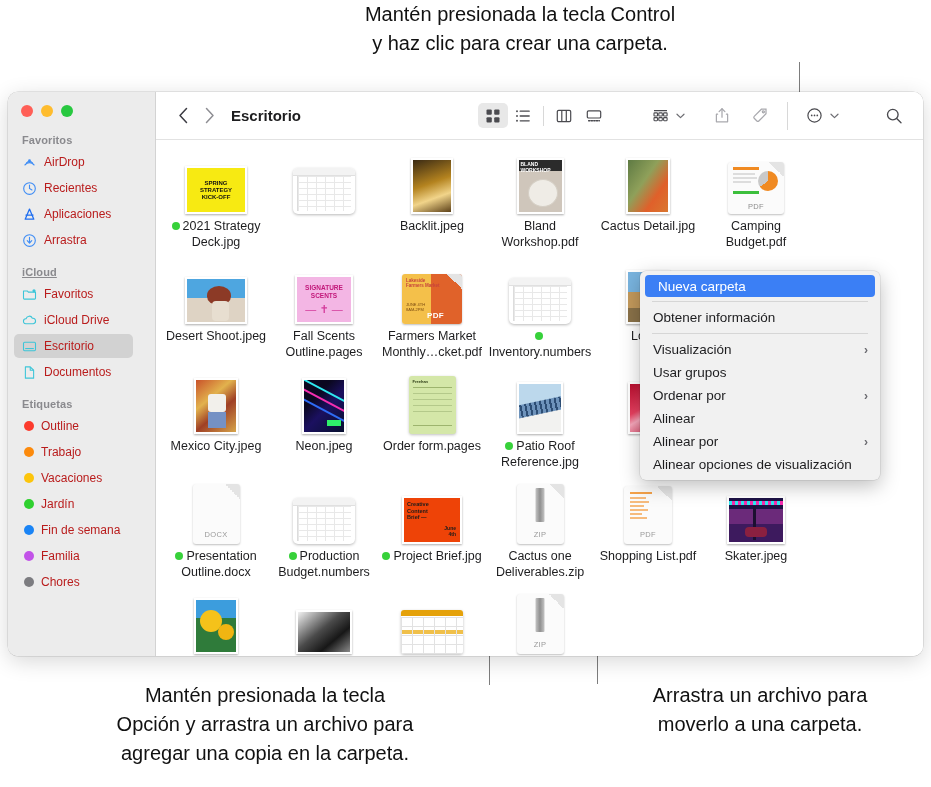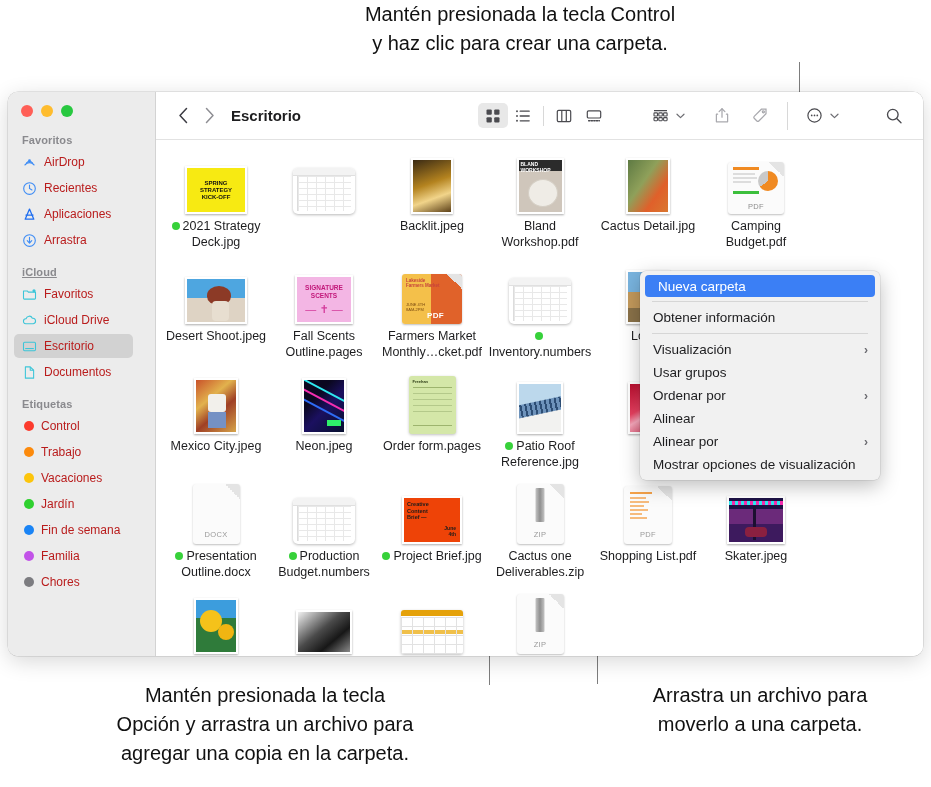--- a/index.html
+++ b/index.html
@@ -245,21 +245,21 @@
             <path d="M8.8 2v3.6h3.6" fill="none" stroke="#3cc5d8" stroke-width="1.15" stroke-linejoin="round"></path>
           </svg>
       </span>
       <span>Documentos</span>
     </div>
 
     <div class="sb-section" style="padding-top:13px;">Etiquetas</div>
 
     <div class="sb-item">
       <span class="dot" style="background:#fc3b2d"></span>
-      <span>Control</span>
+      <span>Outline</span>
     </div>
     <div class="sb-item">
       <span class="dot" style="background:#fc8a0c"></span>
       <span>Trabajo</span>
     </div>
     <div class="sb-item">
       <span class="dot" style="background:#fcc50c"></span>
       <span>Vacaciones</span>
     </div>
     <div class="sb-item">
@@ -687,15 +687,15 @@
     <span class="chev">›</span>
   </div>
   <div class="mi">
     <span>Alinear</span>
   </div>
   <div class="mi">
     <span>Alinear por</span>
     <span class="chev">›</span>
   </div>
   <div class="mi">
-    <span>Mostrar opciones de visualización</span>
+    <span>Alinear opciones de visualización</span>
   </div>
 </div>
 
 </body></html>

